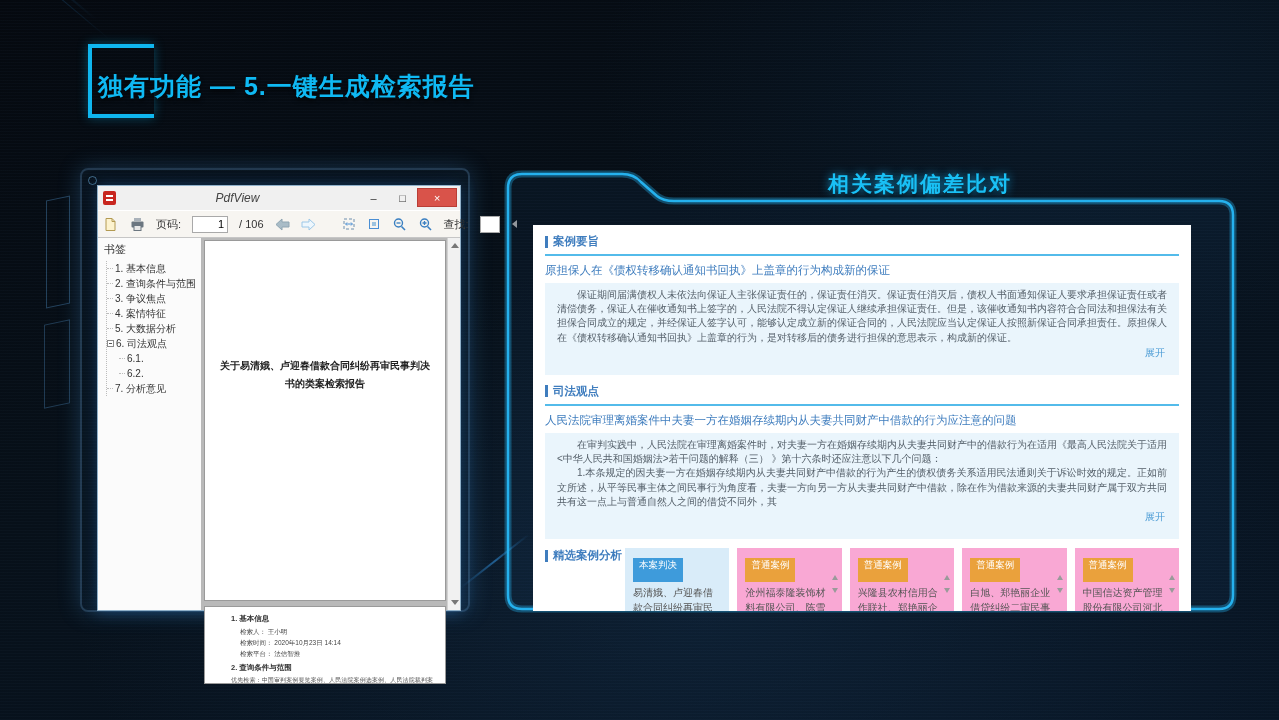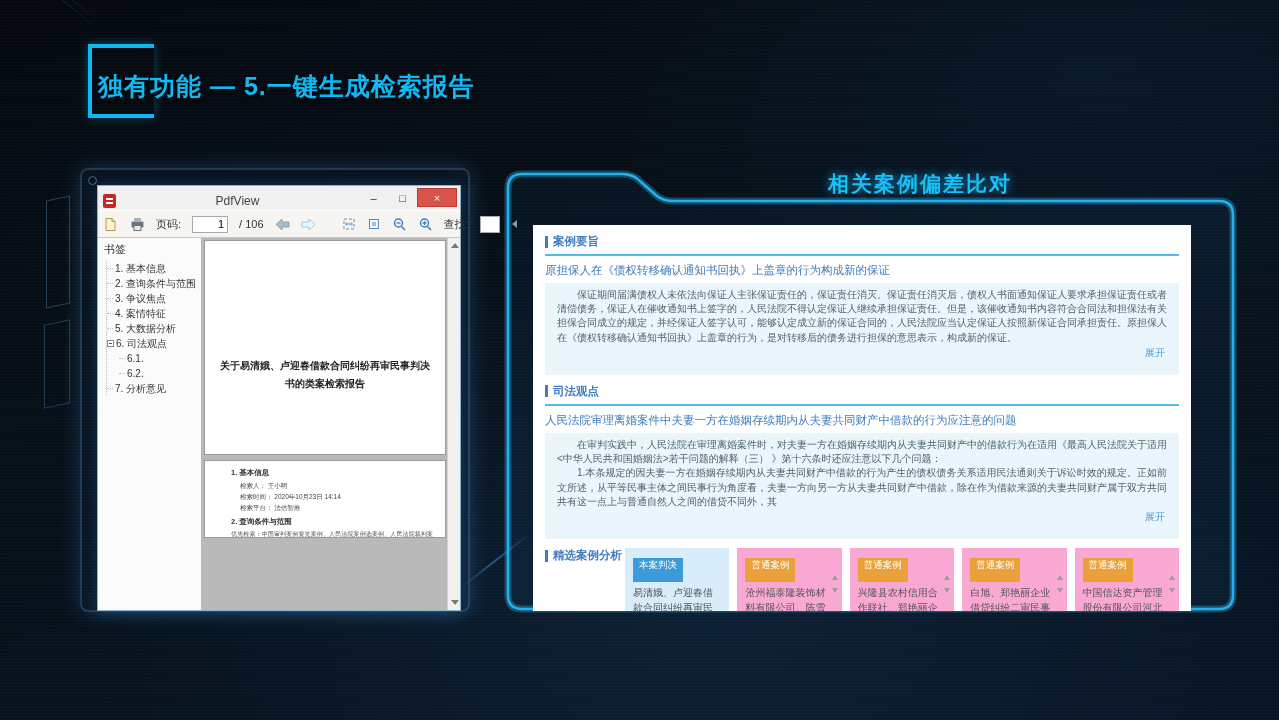--- a/index.html
+++ b/index.html
@@ -23,21 +23,21 @@
   .deco-p2{left:44px;top:322px;width:26px;height:84px;border:1px solid rgba(90,160,220,.30);transform:skewY(-12deg);}
   .deco-circle{left:88px;top:176px;width:9px;height:9px;border:1px solid rgba(120,190,240,.5);border-radius:50%;}
   .deco-line{left:452px;top:560px;width:86px;height:2px;background:linear-gradient(90deg,transparent,rgba(50,150,230,.55),transparent);transform:rotate(-38deg);}
 
   
   .title-bracket{position:absolute;left:88px;top:44px;width:66px;height:74px;border:4px solid #0fb6ef;border-right:none;box-shadow:0 0 10px rgba(15,182,239,.35);}
   .slide-title{position:absolute;left:98px;top:70px;margin:0;font-size:25px;font-weight:bold;color:#0fb9f3;letter-spacing:1px;text-shadow:0 3px 4px rgba(0,0,0,.7);white-space:nowrap;}
 
   
   .pdf-window{position:absolute;left:97px;top:185px;width:364px;height:426px;background:#f0f0f0;border:1px solid #8fb0c9;box-shadow:0 0 14px rgba(40,110,180,.45);display:flex;flex-direction:column;font-size:11px;color:#333;}
-  .titlebar{height:24px;display:flex;align-items:flex-end;padding:2px 0 2px 5px;background:#f0f0f0;flex-shrink:0;}
+  .titlebar{height:24px;display:flex;align-items:center;padding:2px 0 2px 5px;background:#f0f0f0;flex-shrink:0;font-style:italic;}
   .pdf-appicon{width:13px;height:14px;background:#c8261f;border-radius:2px;position:relative;flex-shrink:0;}
   .pdf-appicon::after{content:"";position:absolute;left:3px;top:4px;width:7px;height:2px;background:#fff;box-shadow:0 4px 0 #fff;}
   .tb-title{flex:1;text-align:center;font-size:12px;color:#444;}
   .win-btns{display:flex;align-items:flex-start;height:100%;}
   .win-btn{width:29px;height:19px;display:flex;align-items:center;justify-content:center;font-size:11px;color:#333;cursor:default;}
   .win-btn.close{width:40px;background:#d9534a;color:#fff;border:1px solid #b93d35;margin-right:3px;}
   
   .toolbar{height:28px;display:flex;align-items:center;gap:11px;padding:0 4px 0 6px;background:#f7f5f1;border-top:1px solid #fff;border-bottom:1px solid #c6c6c6;flex-shrink:0;}
   .ticon{display:inline-flex;align-items:center;justify-content:center;width:17px;height:17px;}
   .tsep{width:1px;height:16px;background:#c9c9c9;margin:0 2px;}
@@ -55,21 +55,21 @@
   .bm-item.child{padding-left:12px;}
   .expander{width:7px;height:7px;border:1px solid #8a8a8a;background:#fff;position:relative;margin-right:2px;flex-shrink:0;}
   .expander::after{content:"";position:absolute;left:1px;top:2px;width:3px;border-top:1px solid #555;}
   .doc-area{flex:1;position:relative;background:#b9b9b9;min-width:0;}
   .doc-scroll{position:absolute;right:0;top:0;bottom:0;width:13px;background:#f1f1f1;border-left:1px solid #d2d2d2;}
   .sarrow{position:absolute;left:3px;width:0;height:0;border-left:4px solid transparent;border-right:4px solid transparent;}
   .sarrow.up{top:5px;border-bottom:5px solid #777;}
   .sarrow.down{bottom:5px;border-top:5px solid #777;}
   .pages{position:absolute;left:2px;top:2px;right:14px;bottom:0;}
   .page{background:#fff;border:1px solid #9a9a9a;}
-  .page1{height:215px;position:relative;}
+  .page1{height:361px;position:relative;}
   .doc-title{position:absolute;left:8px;right:8px;top:116px;text-align:center;font-size:10px;font-weight:bold;color:#222;line-height:1.8;}
   .page2{margin-top:5px;height:78px;overflow:hidden;padding:7px 12px 0 26px;}
   .sec-heading{font-size:7.5px;font-weight:bold;color:#333;margin-bottom:2px;}
   .sec-line{font-size:6.5px;color:#444;line-height:1.7;margin-left:9px;}
   .sec-par{font-size:6px;color:#555;line-height:1.7;text-align:justify;margin-top:1px;}
 
   
   .panel-frame{position:absolute;left:500px;top:160px;pointer-events:none;}
   .panel-title{position:absolute;left:640px;top:170px;width:560px;margin:0;text-align:center;font-size:21px;font-weight:bold;color:#19c0f5;letter-spacing:2px;text-shadow:0 0 10px rgba(25,180,245,.8),0 2px 3px rgba(0,0,0,.8);}
   .report{position:absolute;left:533px;top:225px;width:658px;height:386px;background:#fff;overflow:hidden;padding:9px 12px;color:#555;}

